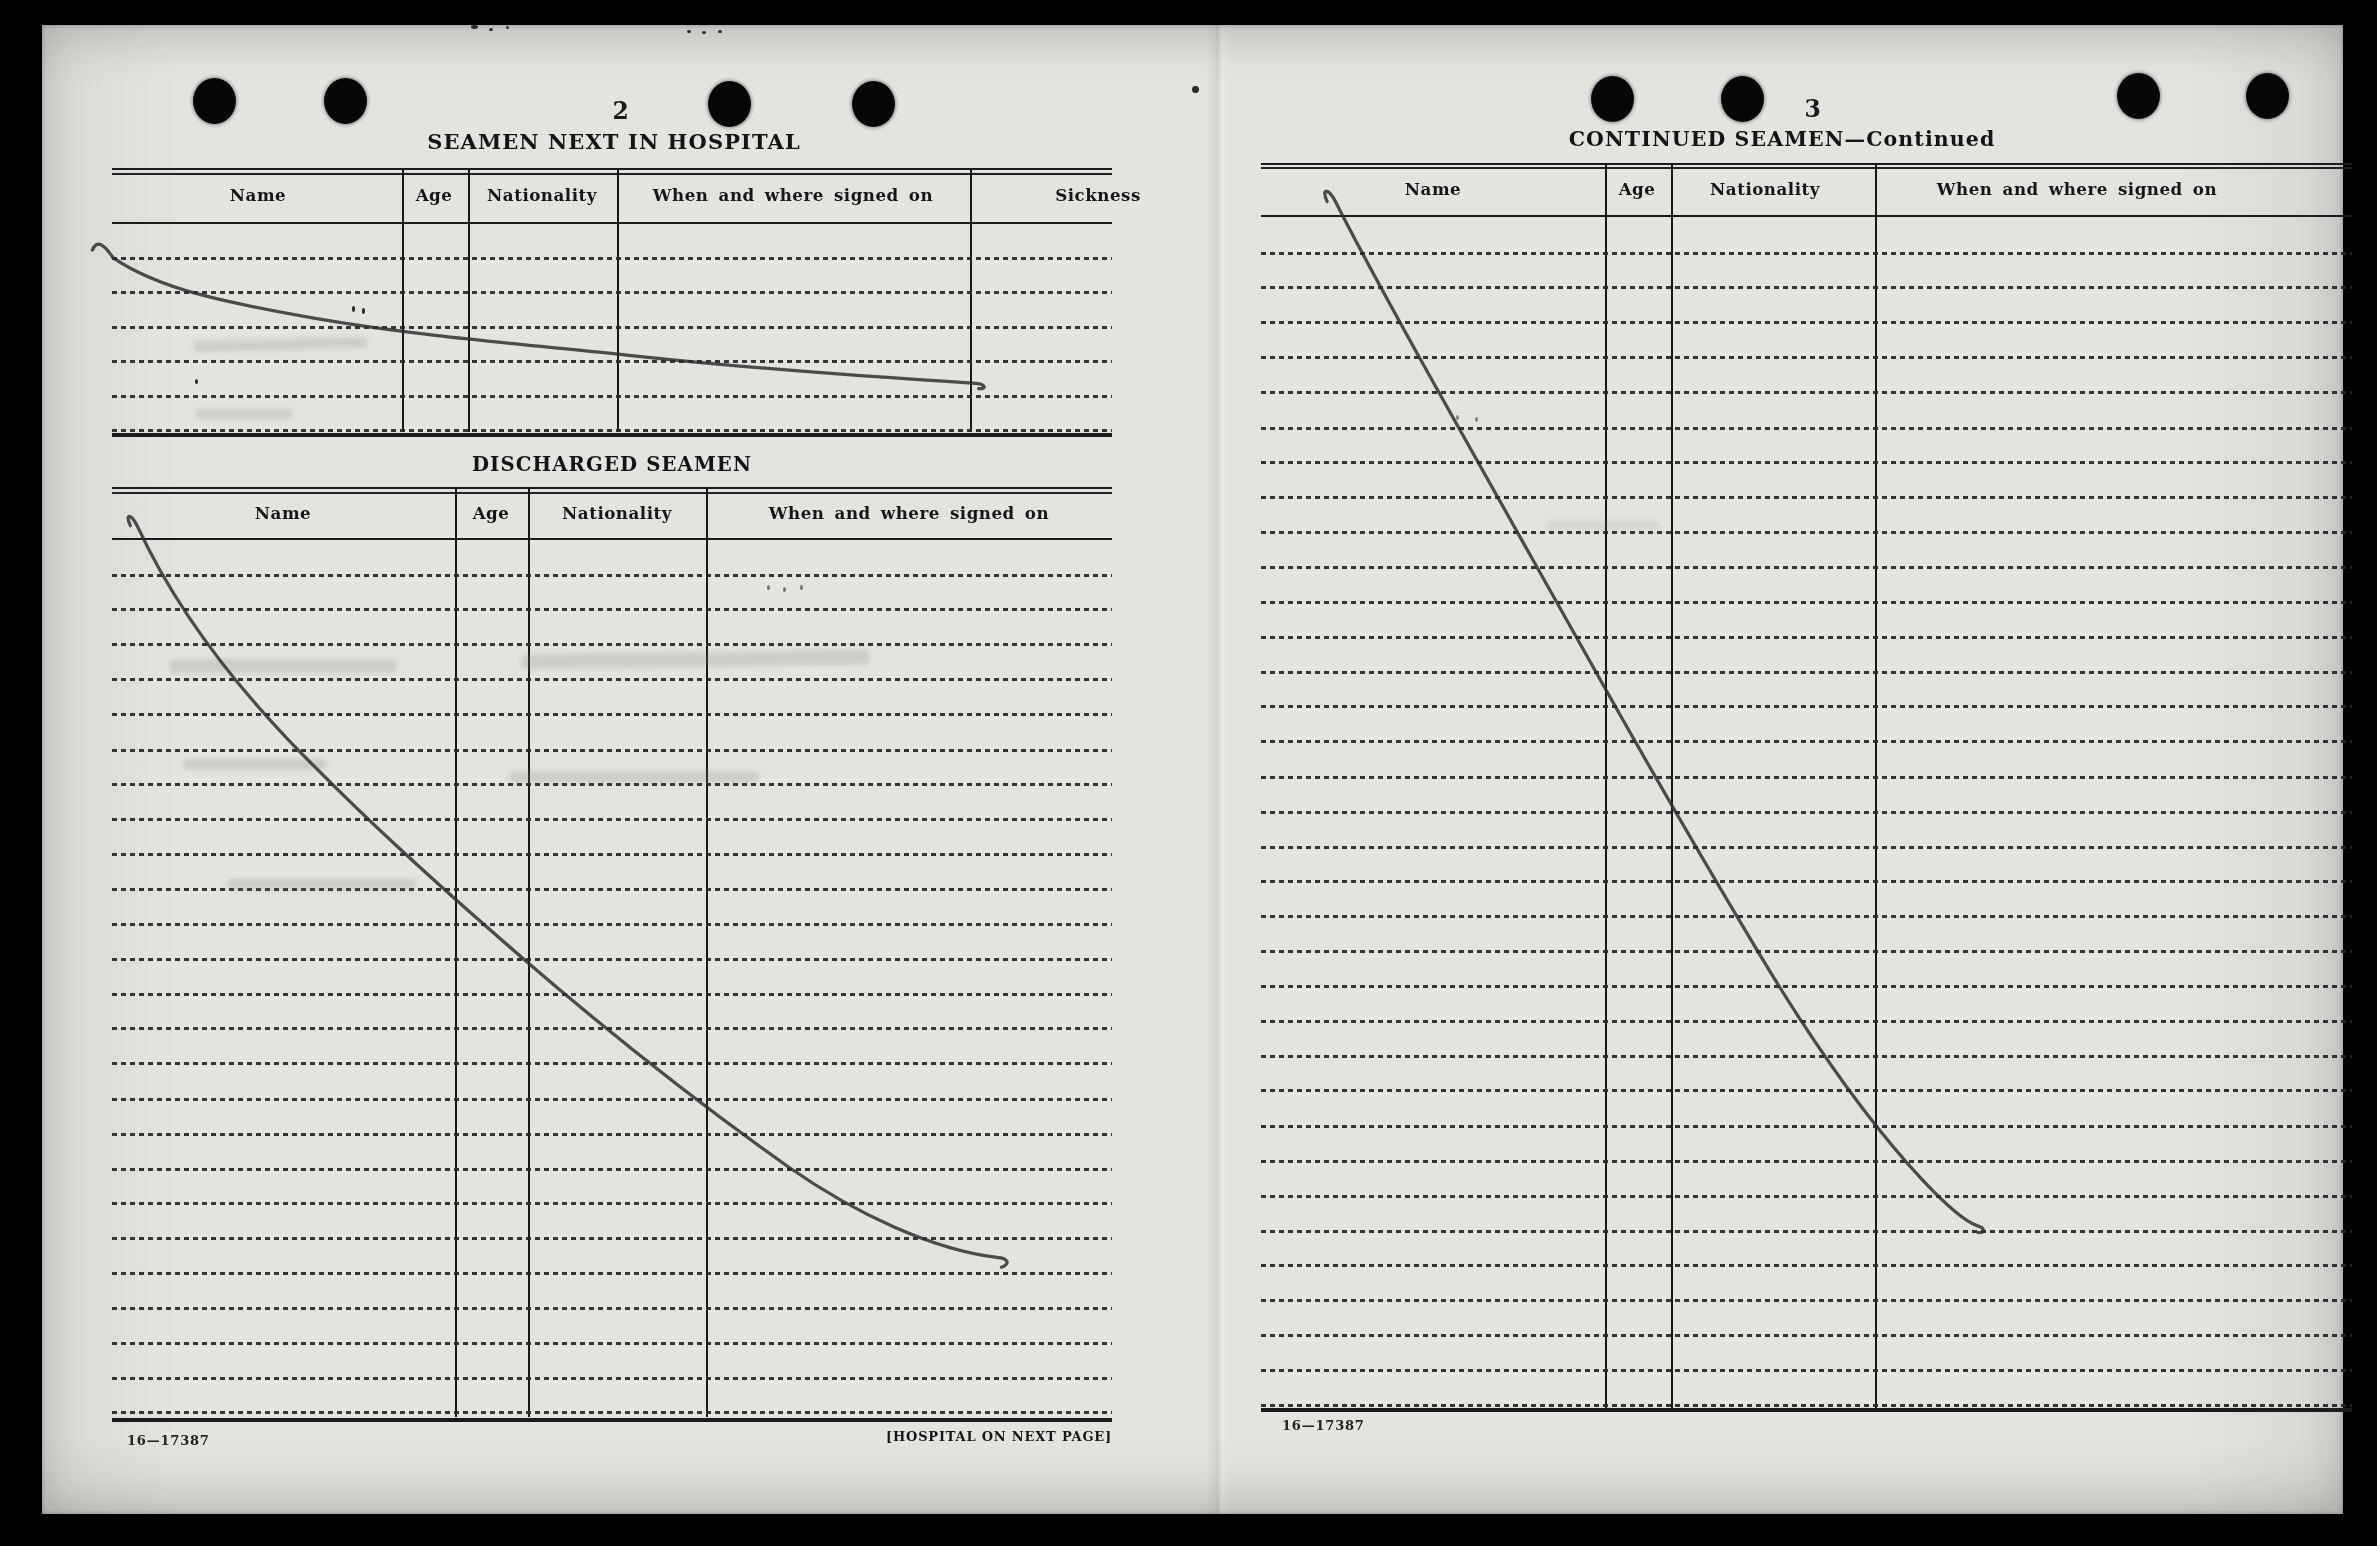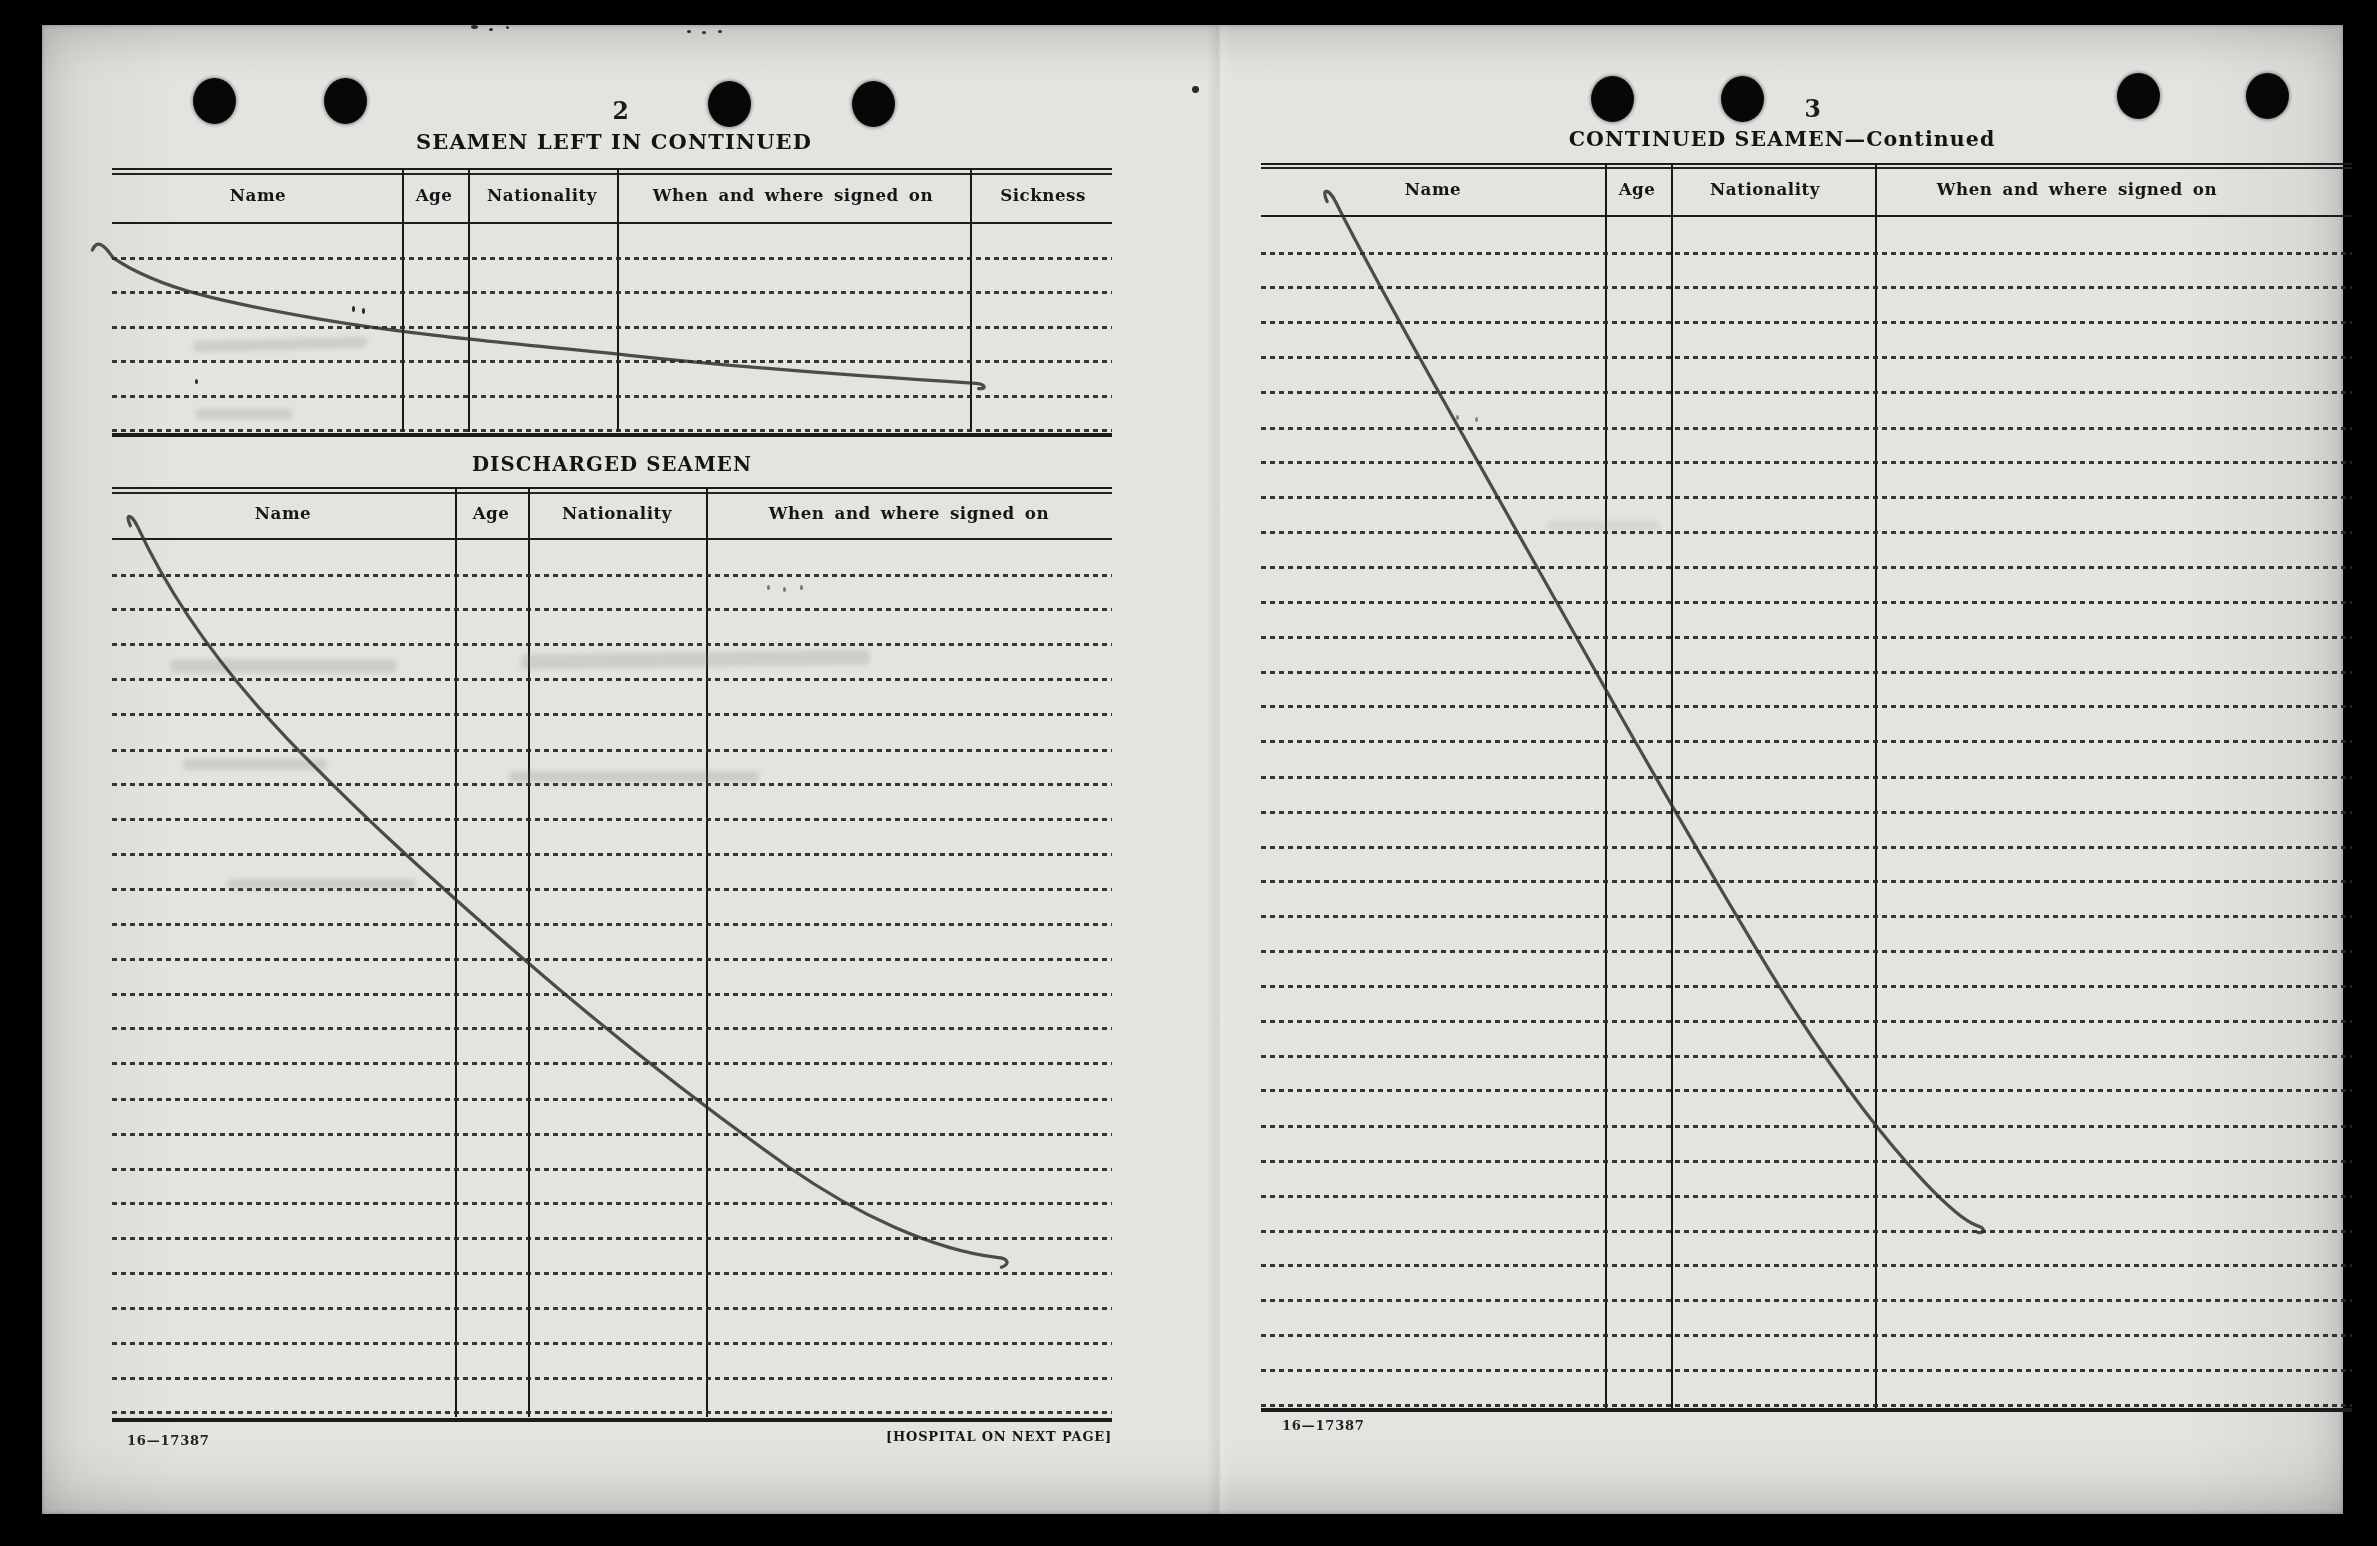--- a/index.html
+++ b/index.html
@@ -45,32 +45,32 @@
   <div class="hole" style="left:324px;top:78px;"></div>
   <div class="hole" style="left:708px;top:81px;"></div>
   <div class="hole" style="left:852px;top:81px;"></div>
   <div class="hole" style="left:1591px;top:76px;"></div>
   <div class="hole" style="left:1721px;top:76px;"></div>
   <div class="hole" style="left:2117px;top:73px;"></div>
   <div class="hole" style="left:2246px;top:73px;"></div>
 
   <div class="pagenum" style="left:621px;top:97px;">2</div>
 
-  <div class="title" style="left:614px;top:129px;">SEAMEN LEFT IN CONTINUED</div>
+  <div class="title" style="left:614px;top:129px;">SEAMEN NEXT IN HOSPITAL</div>
 
   <div class="rule" style="left:112px;top:168px;width:1000px;height:2.3px;"></div>
   <div class="rule soft" style="left:112px;top:173px;width:1000px;height:1.5px;"></div>
   <div class="rule" style="left:112px;top:222px;width:1000px;height:1.5px;"></div>
   <div class="rule" style="left:112px;top:433px;width:1000px;height:3.8px;"></div>
 
   <div class="colhead" style="left:258px;top:195px;">Name</div>
   <div class="colhead" style="left:434px;top:195px;">Age</div>
   <div class="colhead" style="left:542px;top:195px;">Nationality</div>
   <div class="colhead" style="left:793px;top:195px;">When and where signed on</div>
-  <div class="colhead" style="left:1043px;top:195px;">Sickness</div>
+  <div class="colhead" style="left:1098px;top:195px;">Sickness</div>
 
   <div class="title" style="left:612px;top:453px;font-size:19.7px;text-align:center;">DISCHARGED SEAMEN</div>
 
   <div class="rule" style="left:112px;top:487px;width:1000px;height:2.3px;"></div>
   <div class="rule soft" style="left:112px;top:492px;width:1000px;height:1.5px;"></div>
   <div class="rule" style="left:112px;top:538px;width:1000px;height:1.5px;"></div>
   <div class="rule" style="left:112px;top:1418px;width:1000px;height:3.8px;"></div>
 
   <div class="colhead" style="left:283px;top:513px;">Name</div>
   <div class="colhead" style="left:491px;top:513px;">Age</div>

